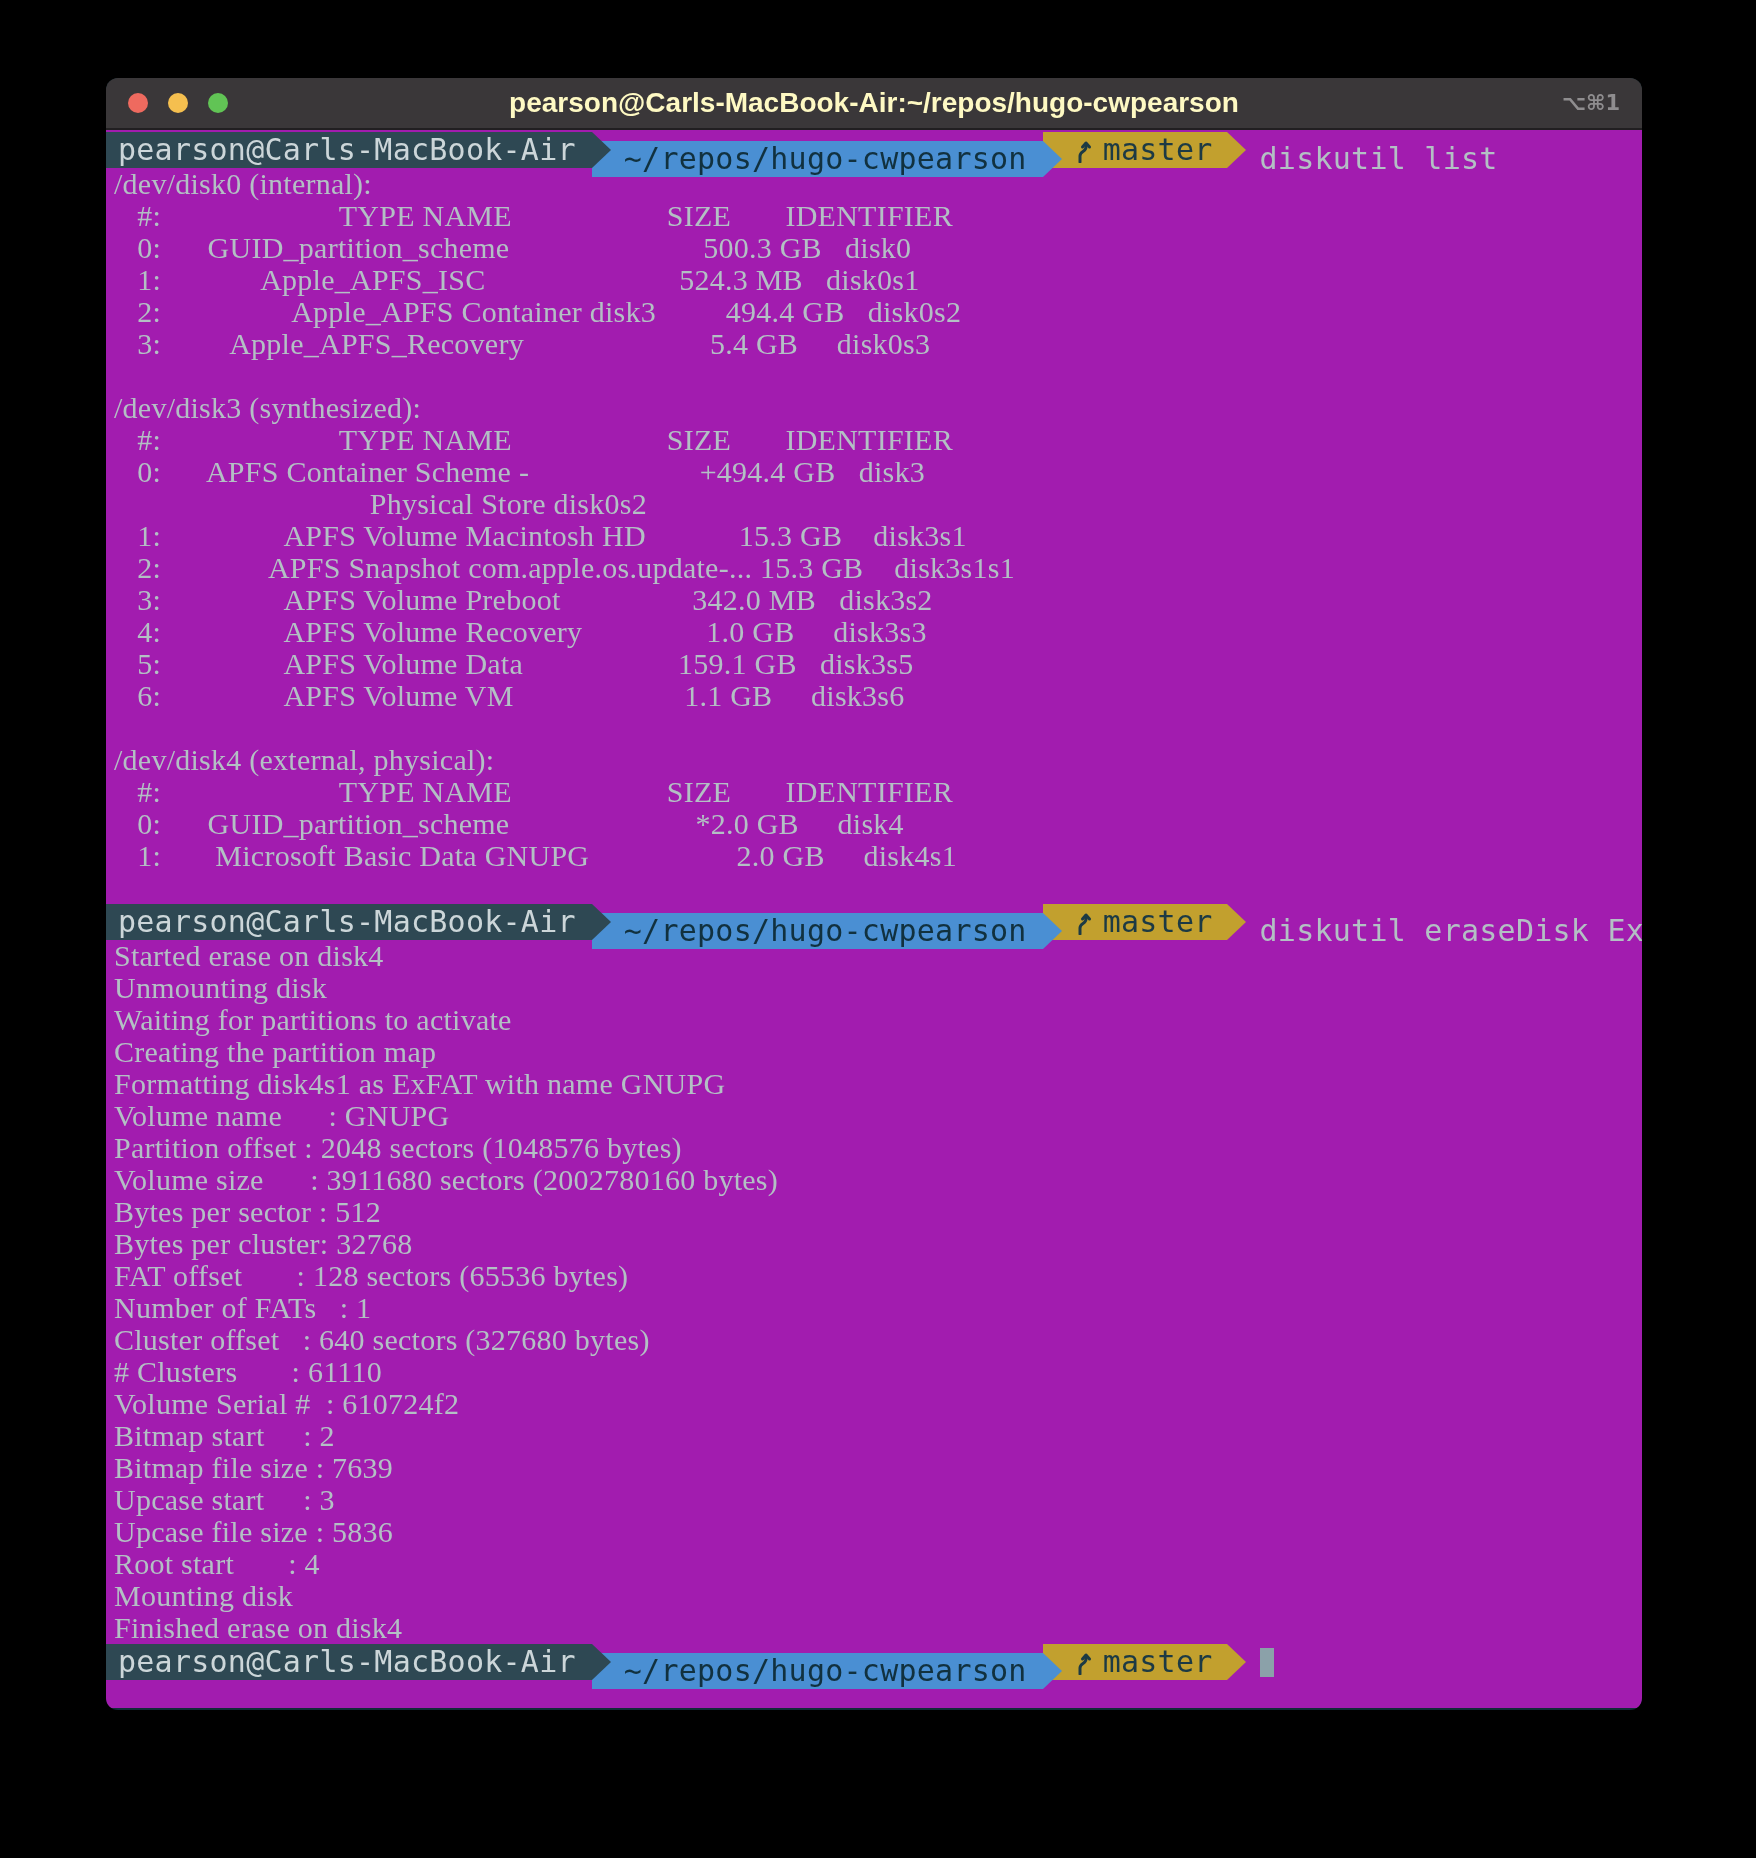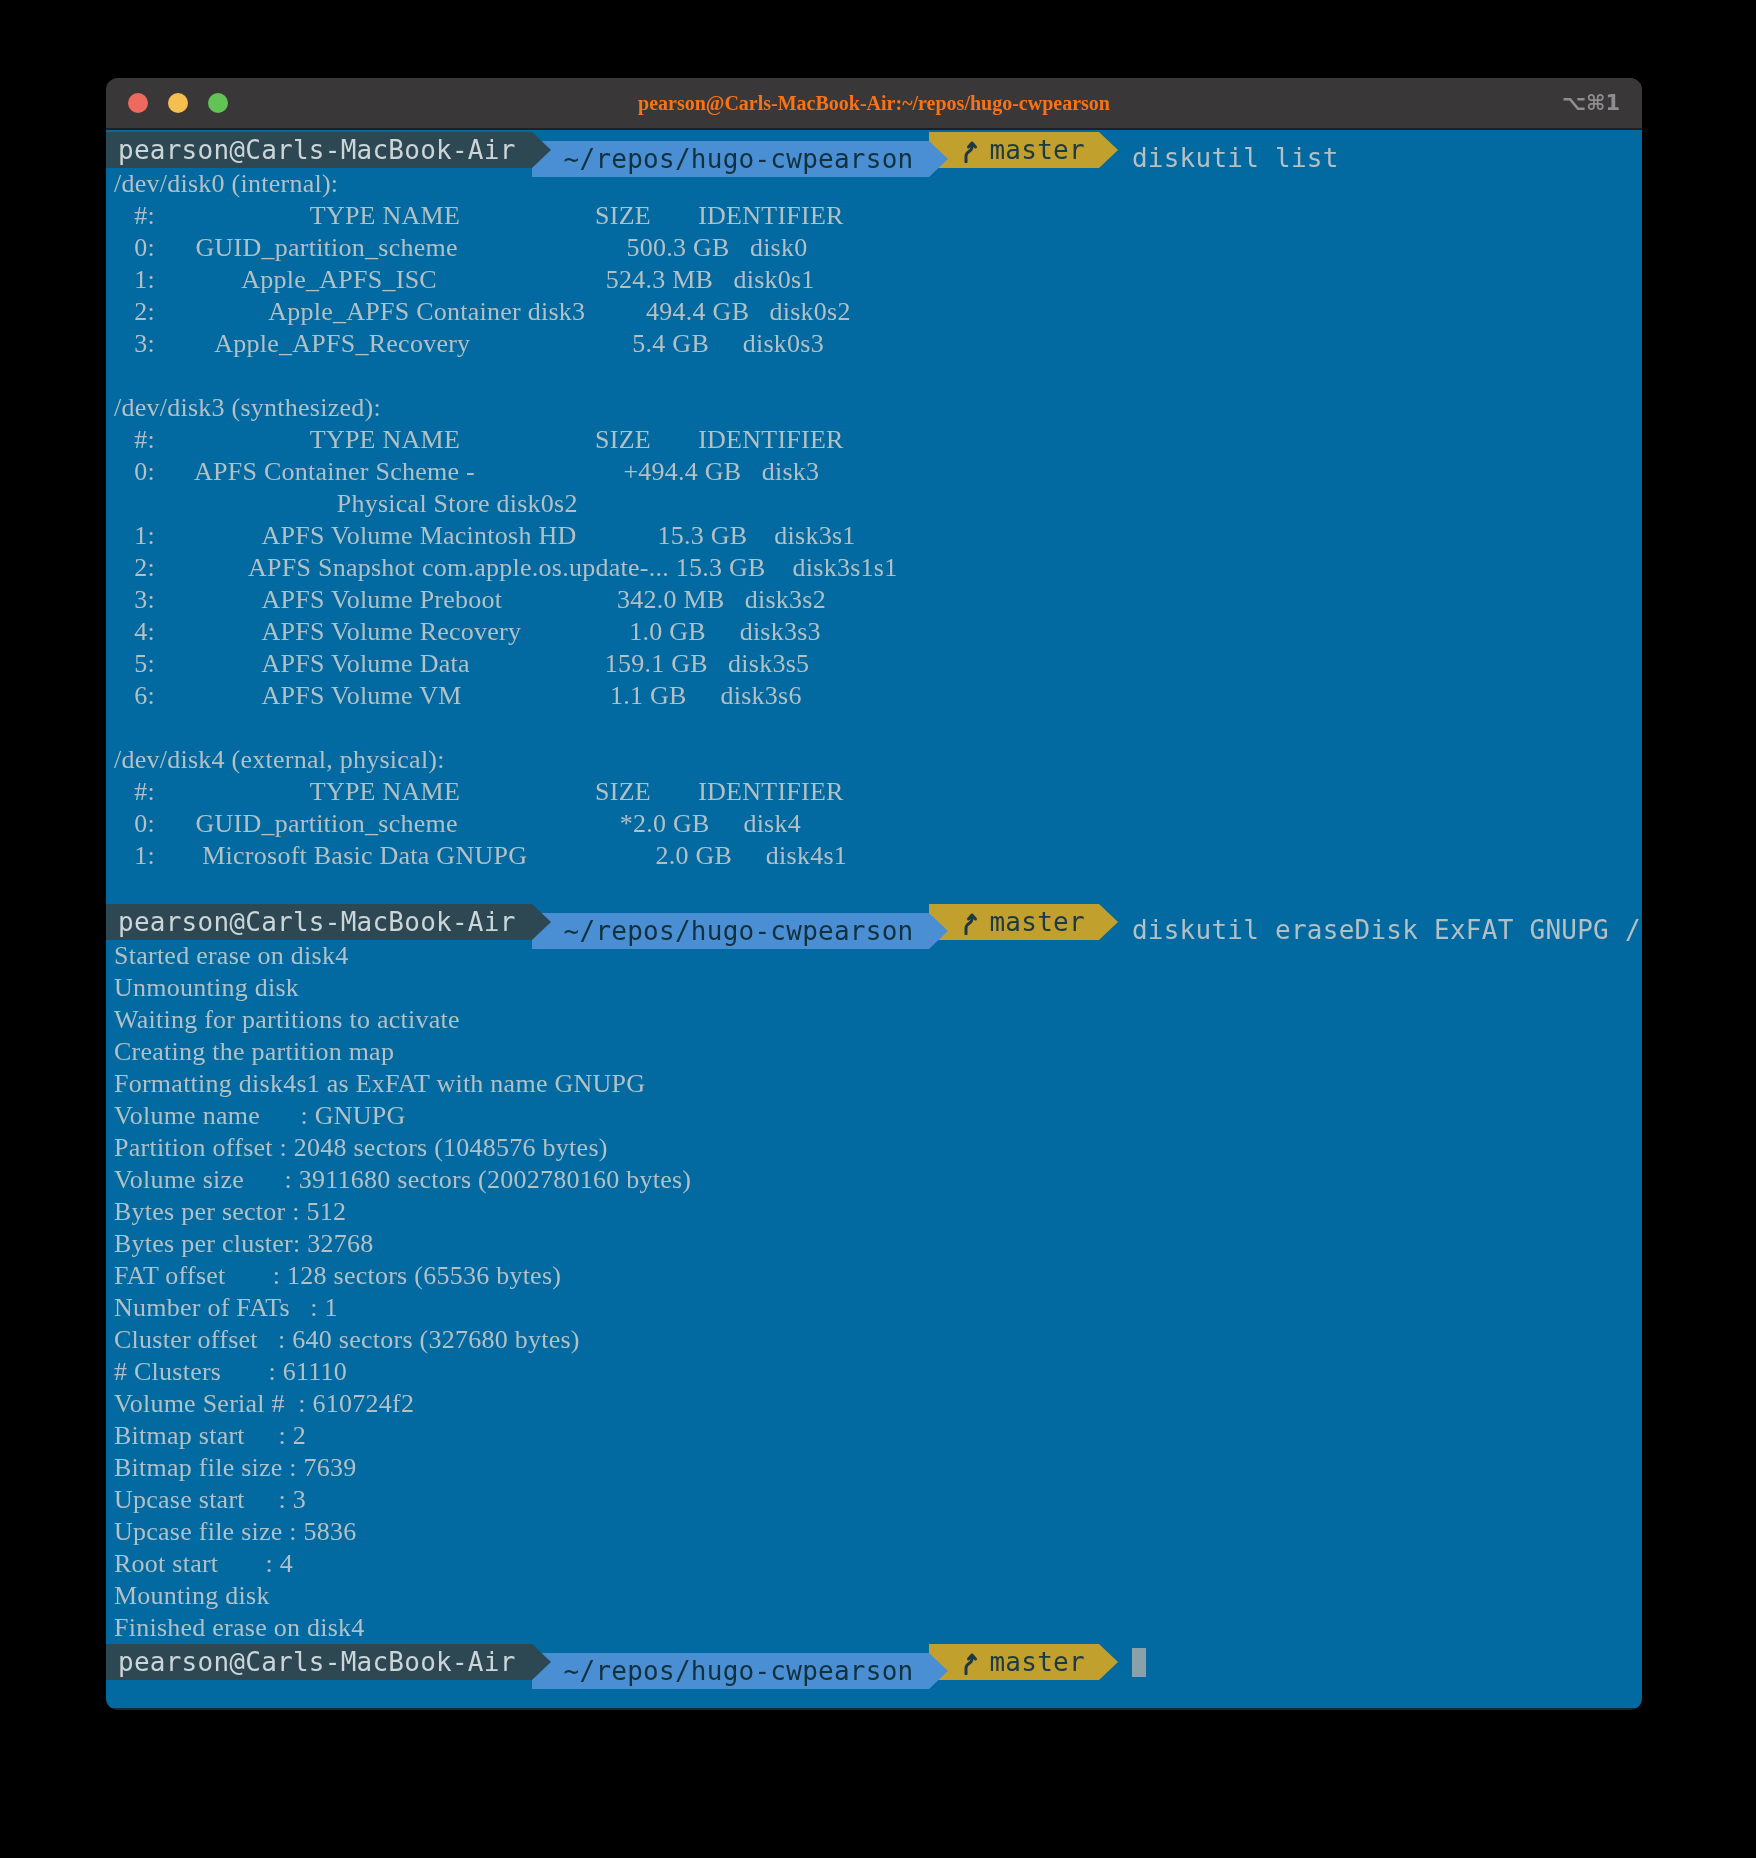--- a/index.html
+++ b/index.html
@@ -29,40 +29,40 @@
   }
   .lights { display: flex; gap: 20px; margin-left: 22px; }
   .light { width: 20px; height: 20px; border-radius: 50%; display: inline-block; }
   .light.red    { background: #ee6a5f; }
   .light.yellow { background: #f5bf4f; }
   .light.green  { background: #61c455; }
   .title {
     position: absolute;
     left: 0; right: 0;
     text-align: center;
-    font-family: Liberation Serif, serif;
+    font-family: Liberation Sans, sans-serif;
     font-weight: bold;
-    font-size: 20px;
-    color: #f97316;
+    font-size: 28px;
+    color: #fef9c3;
     pointer-events: none;
   }
   .shortcut {
     position: absolute;
     right: 22px;
     font-family: "DejaVu Sans", sans-serif;
     font-size: 21px;
     font-weight: bold;
     color: #8f8d8f;
   }
   
   .screen {
     height: 1578px;
     padding-top: 2px;
-    background: #0369a1;
-    font-size: 26px;
+    background: #a21caf;
+    font-size: 30px;
     letter-spacing: 0.25px;
     color: #b3c0c4;
   }
   .out { padding-left: 8px; }
   .tline { height: 32px; line-height: 32px; white-space: pre; font-family: Liberation Serif, serif; }
   
   .prow {
     display: flex;
     align-items: center;
     height: 36px;

